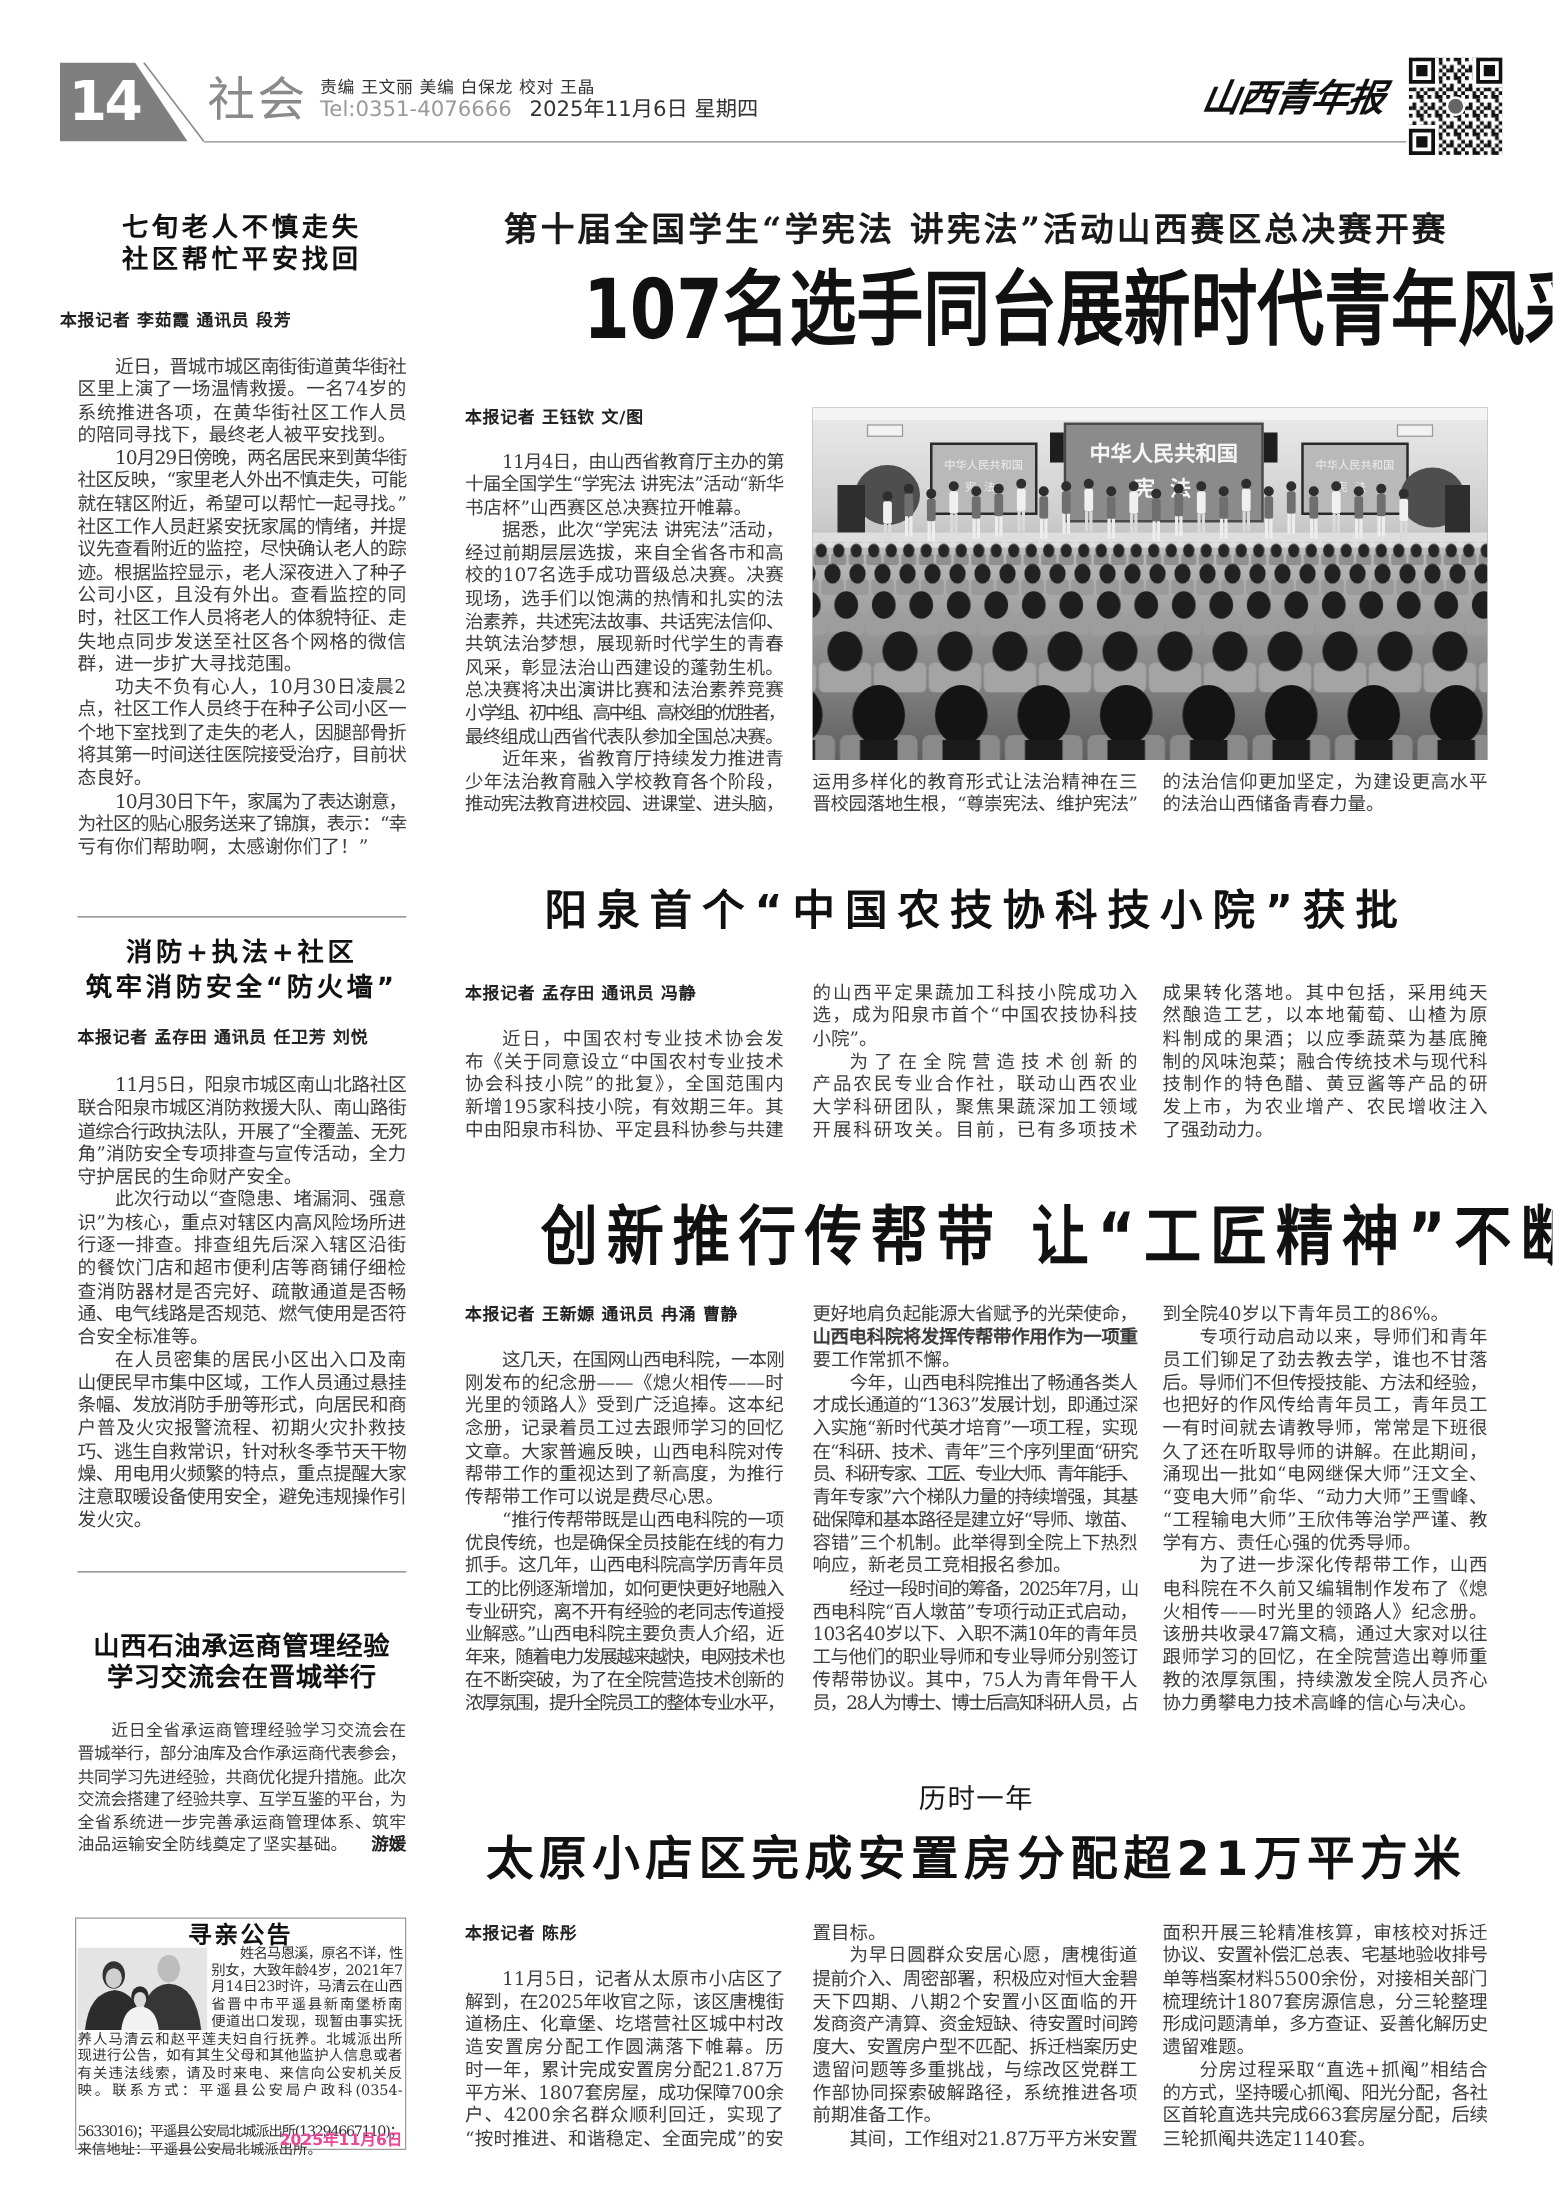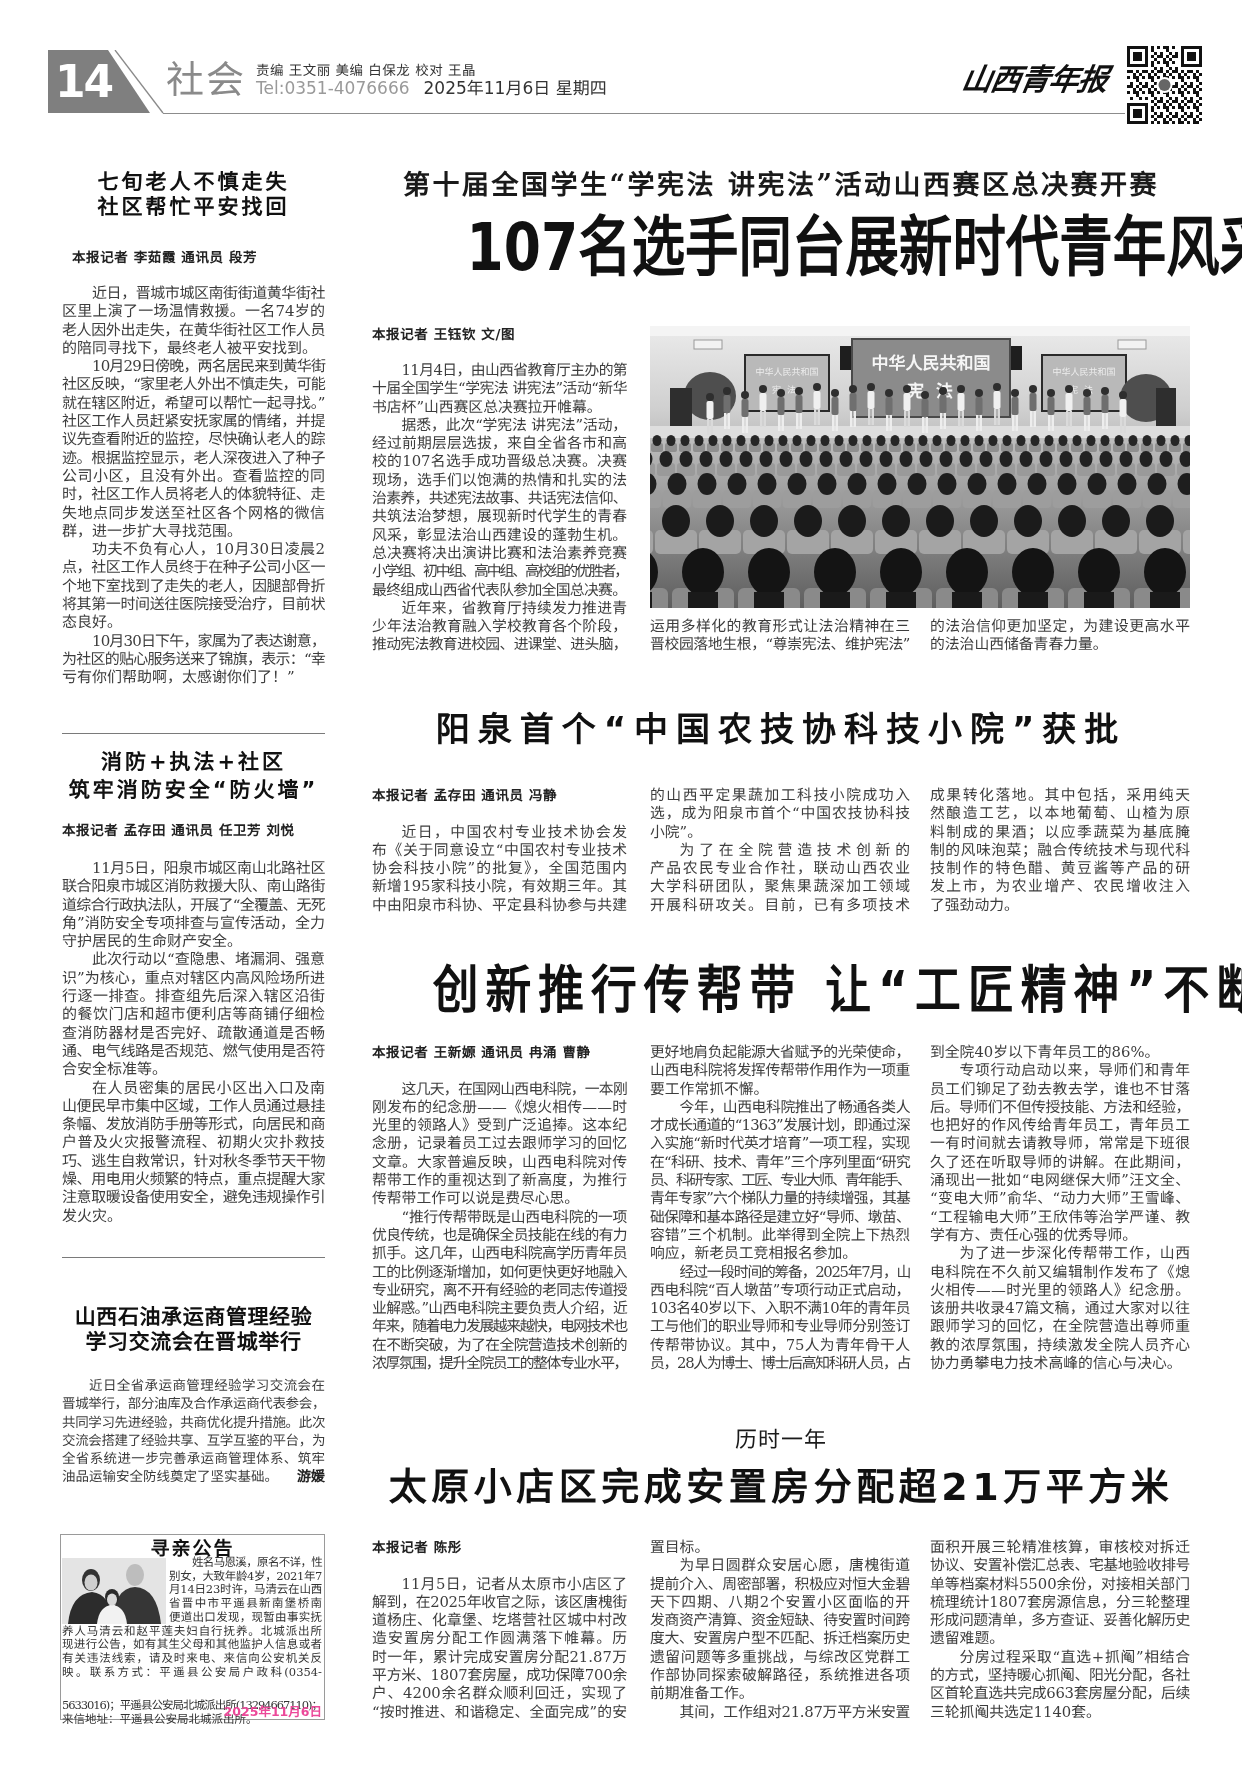--- a/index.html
+++ b/index.html
@@ -101,26 +101,26 @@
     <circle cx="37.5" cy="39" r="8" fill="#fff"></circle>
     <circle cx="37.5" cy="39" r="6" fill="#666"></circle>
   </svg>
 </header>
 
 <section>
   <div class="hl hl-left" style="top:170px;letter-spacing:3px;">
     <div>七旬老人不慎走失</div>
     <div>社区帮忙平安找回</div>
   </div>
-  <div class="byline" style="left:72px;top:248px;">本报记者 李茹霞 通讯员 段芳</div>
+  <div class="byline" style="left:48px;top:248px;">本报记者 李茹霞 通讯员 段芳</div>
   <div class="col left" style="top:284px;">
       <div class="para">
         <div class="ln ind" style="letter-spacing: -0.5px;">近日，晋城市城区南街街道黄华街社</div>
         <div class="ln">区里上演了一场温情救援。一名74岁的</div>
-        <div class="ln" style="letter-spacing: -0.444444px;">老人因外出走失，在黄华街社区工作人员</div>
+        <div class="ln" style="letter-spacing: -0.444444px;">系统推进各项，在黄华街社区工作人员</div>
         <div class="ln end">的陪同寻找下，最终老人被平安找到。</div>
       </div>
       <div class="para">
         <div class="ln ind" style="letter-spacing: -0.888889px;">10月29日傍晚，两名居民来到黄华街</div>
         <div class="ln" style="letter-spacing: -0.842105px;">社区反映，“家里老人外出不慎走失，可能</div>
         <div class="ln" style="letter-spacing: -0.421053px;">就在辖区附近，希望可以帮忙一起寻找。”</div>
         <div class="ln" style="letter-spacing: -0.444444px;">社区工作人员赶紧安抚家属的情绪，并提</div>
         <div class="ln" style="letter-spacing: -0.444444px;">议先查看附近的监控，尽快确认老人的踪</div>
         <div class="ln" style="letter-spacing: -0.444444px;">迹。根据监控显示，老人深夜进入了种子</div>
         <div class="ln">公司小区，且没有外出。查看监控的同</div>
@@ -444,21 +444,21 @@
         <div class="ln" style="letter-spacing: -0.666667px;">专业研究，离不开有经验的老同志传道授</div>
         <div class="ln" style="letter-spacing: -0.684211px;">业解惑。”山西电科院主要负责人介绍，近</div>
         <div class="ln" style="letter-spacing: -1.42105px;">年来，随着电力发展越来越快，电网技术也</div>
         <div class="ln" style="letter-spacing: -0.666667px;">在不断突破，为了在全院营造技术创新的</div>
         <div class="ln" style="letter-spacing: -1.42105px;">浓厚氛围，提升全院员工的整体专业水平，</div>
       </div>
     </div>
   <div class="col b" style="top:1043px;">
       <div class="para">
         <div class="ln" style="letter-spacing: -0.388889px;">更好地肩负起能源大省赋予的光荣使命，</div>
-        <div class="ln" style="letter-spacing: -0.388889px;">山西电科院将发挥传帮带作用作为一项重</div>
+        <div class="ln" style="letter-spacing: -0.388889px; font-weight: bold;">山西电科院将发挥传帮带作用作为一项重</div>
         <div class="ln end">要工作常抓不懈。</div>
       </div>
       <div class="para">
         <div class="ln ind" style="letter-spacing: -0.4375px;">今年，山西电科院推出了畅通各类人</div>
         <div class="ln" style="letter-spacing: -0.761905px;">才成长通道的“1363”发展计划，即通过深</div>
         <div class="ln" style="letter-spacing: -0.421053px;">入实施“新时代英才培育”一项工程，实现</div>
         <div class="ln" style="letter-spacing: -0.75px;">在“科研、技术、青年”三个序列里面“研究</div>
         <div class="ln" style="letter-spacing: -1.85px;">员、科研专家、工匠、专业大师、青年能手、</div>
         <div class="ln" style="letter-spacing: -0.789474px;">青年专家”六个梯队力量的持续增强，其基</div>
         <div class="ln" style="letter-spacing: -0.789474px;">础保障和基本路径是建立好“导师、墩苗、</div>

